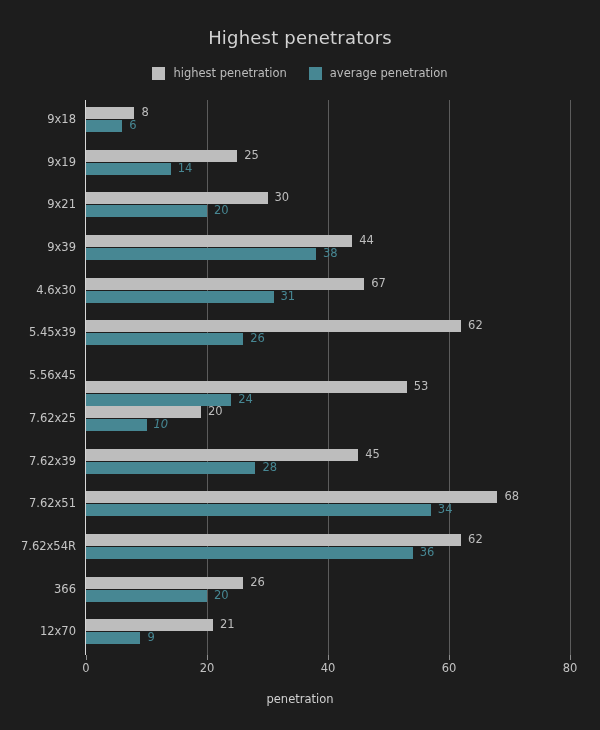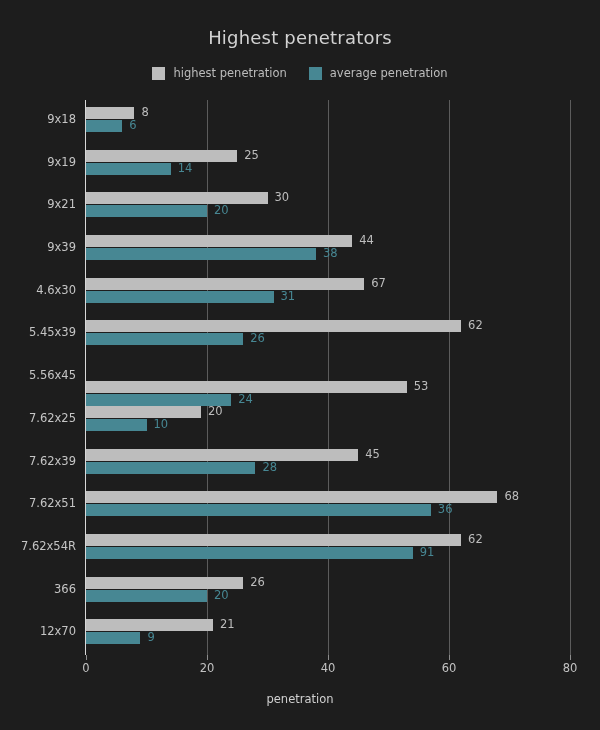--- a/index.html
+++ b/index.html
@@ -231,39 +231,39 @@
         <div class="row" style="top: 256.154px; height: 42.6923px; margin-top: 18px;">
           <div class="bar high" style="width: 320.65px; background: rgb(189, 189, 189);"></div>
           <div class="bar-value high" style="left: 327.65px; color: rgb(189, 189, 189);">53</div>
           <div class="bar avg" style="width: 145.2px; background: rgb(71, 135, 147);"></div>
           <div class="bar-value avg" style="left: 152.2px; color: rgb(71, 135, 147);">24</div>
         </div>
         <div class="row" style="top: 298.846px; height: 42.6923px;">
           <div class="bar high" style="width: 114.95px; background: rgb(189, 189, 189);"></div>
           <div class="bar-value high" style="left: 121.95px; color: rgb(189, 189, 189);">20</div>
           <div class="bar avg" style="width: 60.5px; background: rgb(71, 135, 147);"></div>
-          <div class="bar-value avg" style="left: 67.5px; color: rgb(71, 135, 147);">10</div>
+          <div class="bar-value avg" style="left: 67.5px; color: rgb(71, 135, 147); font-style: italic;">10</div>
         </div>
         <div class="row" style="top: 341.538px; height: 42.6923px;">
           <div class="bar high" style="width: 272.25px; background: rgb(189, 189, 189);"></div>
           <div class="bar-value high" style="left: 279.25px; color: rgb(189, 189, 189);">45</div>
           <div class="bar avg" style="width: 169.4px; background: rgb(71, 135, 147);"></div>
           <div class="bar-value avg" style="left: 176.4px; color: rgb(71, 135, 147);">28</div>
         </div>
         <div class="row" style="top: 384.231px; height: 42.6923px;">
           <div class="bar high" style="width: 411.4px; background: rgb(189, 189, 189);"></div>
           <div class="bar-value high" style="left: 418.4px; color: rgb(189, 189, 189);">68</div>
           <div class="bar avg" style="width: 344.85px; background: rgb(71, 135, 147);"></div>
-          <div class="bar-value avg" style="left: 351.85px; color: rgb(71, 135, 147);">36</div>
+          <div class="bar-value avg" style="left: 351.85px; color: rgb(71, 135, 147);">34</div>
         </div>
         <div class="row" style="top: 426.923px; height: 42.6923px;">
           <div class="bar high" style="width: 375.1px; background: rgb(189, 189, 189);"></div>
           <div class="bar-value high" style="left: 382.1px; color: rgb(189, 189, 189);">62</div>
           <div class="bar avg" style="width: 326.7px; background: rgb(71, 135, 147);"></div>
-          <div class="bar-value avg" style="left: 333.7px; color: rgb(71, 135, 147);">91</div>
+          <div class="bar-value avg" style="left: 333.7px; color: rgb(71, 135, 147);">36</div>
         </div>
         <div class="row" style="top: 469.615px; height: 42.6923px;">
           <div class="bar high" style="width: 157.3px; background: rgb(189, 189, 189);"></div>
           <div class="bar-value high" style="left: 164.3px; color: rgb(189, 189, 189);">26</div>
           <div class="bar avg" style="width: 121px; background: rgb(71, 135, 147);"></div>
           <div class="bar-value avg" style="left: 128px; color: rgb(71, 135, 147);">20</div>
         </div>
         <div class="row" style="top: 512.308px; height: 42.6923px;">
           <div class="bar high" style="width: 127.05px; background: rgb(189, 189, 189);"></div>
           <div class="bar-value high" style="left: 134.05px; color: rgb(189, 189, 189);">21</div>

